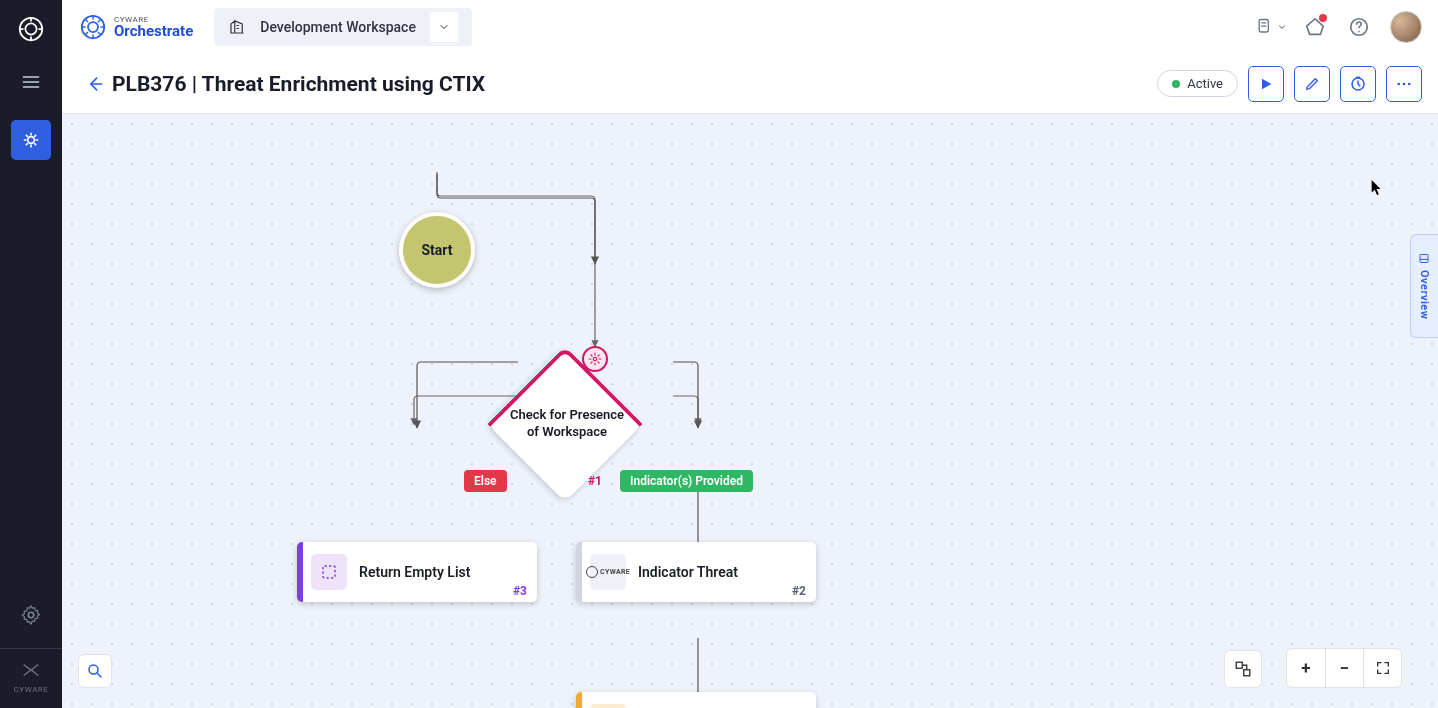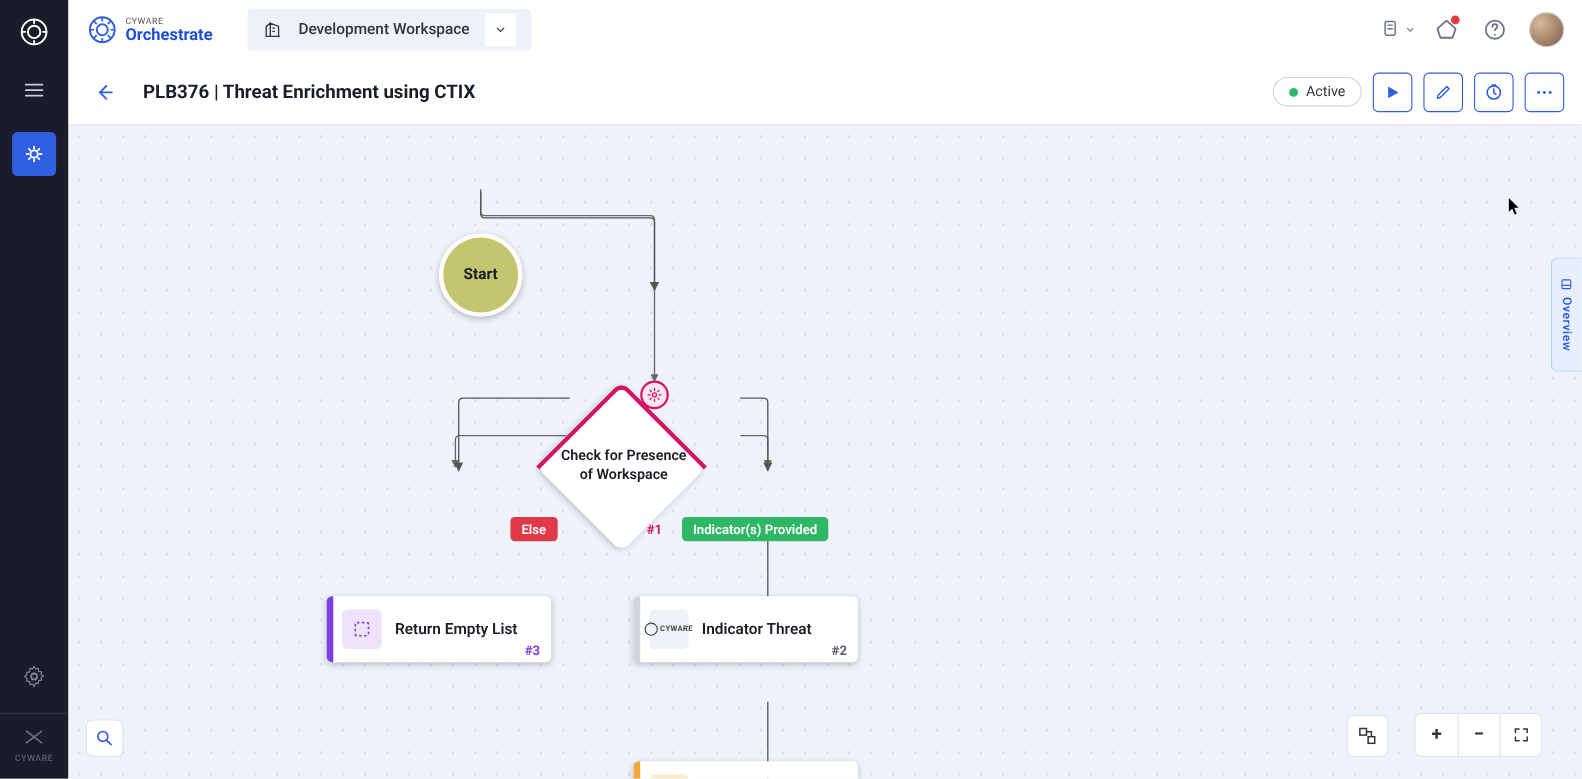--- a/index.html
+++ b/index.html
@@ -55,21 +55,21 @@
   display: flex;
   align-items: center;
   padding: 0 16px;
   z-index: 15;
 }
 .brand { display:flex; align-items:center; gap:6px; }
 .brand-text { display:flex; flex-direction:column; line-height:1; }
 .brand-top { font-size: 8px; color:#555; letter-spacing:0.5px;}
 .brand-bottom { font-size: 15px; font-weight:700; color:#1d4ed8; }
 .workspace-selector {
-  margin-left: 32px;
+  margin-left: 21px;
   background: #eef1f7;
   height: 38px;
   display:flex; align-items:center;
   padding: 0 14px 0 14px;
   border-radius: 4px;
   gap: 14px;
   cursor: pointer;
 }
 .ws-label { font-size: 14px; color:#30343f; font-weight:500;}
 .ws-chevron-box {
@@ -111,21 +111,21 @@
   padding:0 16px;
   z-index:14;
 }
 .back-btn {
   width:34px;height:34px;
   border-radius:4px;
   display:flex;align-items:center;justify-content:center;
   color:#2f5fe0;
   cursor:pointer;
 }
-.page-title { font-size:17px; font-weight:700; color:#1a1d29; margin-left:18px;}
+.page-title { font-size:21px; font-weight:700; color:#1a1d29; }
 .subheader-spacer{flex:1;}
 .status-pill{
   border:1px solid #cfd4de;border-radius:999px;
   padding:5px 14px;display:flex;align-items:center;gap:7px;
   font-size:13px;color:#30343f;
 }
 .status-dot{width:8px;height:8px;border-radius:50%;background:#2fb765;}
 .action-btn{
   width:36px;height:36px;
   border:1.5px solid #2f5fe0;border-radius:5px;
@@ -201,21 +201,21 @@
   position:absolute;
   padding:4px 10px;border-radius:4px;
   font-size:12px;font-weight:600;color:#fff;
   white-space:nowrap;
 }
 .branch-else{ background:#e03a4a; left:402px; top:356px;}
 .branch-indicator{ background:#2fb765; left:548px; top:356px;margin-left:10px;}
 
 .proc-node{
   position:absolute;
-  width:204px;height:60px;
+  width:240px;height:60px;
   background:#fff;border-radius:5px;
   box-shadow:0 2px 6px rgba(0,0,0,.2);
   display:flex;align-items:center;
   padding:0 12px 0 10px;
 }
 .proc-node .stripe{position:absolute;left:0;top:0;bottom:0;width:6px;border-radius:5px 0 0 5px;}
 .proc-icon{
   width:36px;height:36px;border-radius:5px;margin-left:4px;
   display:flex;align-items:center;justify-content:center;
   font-size:16px;

